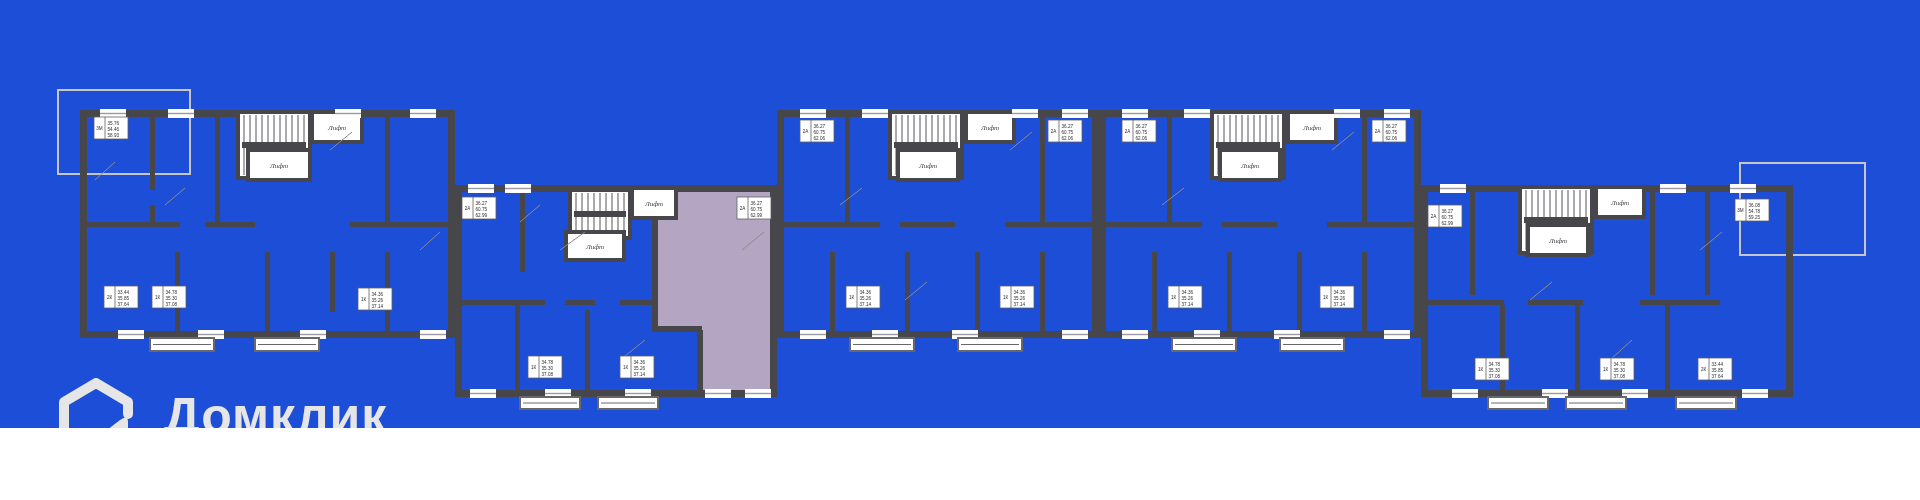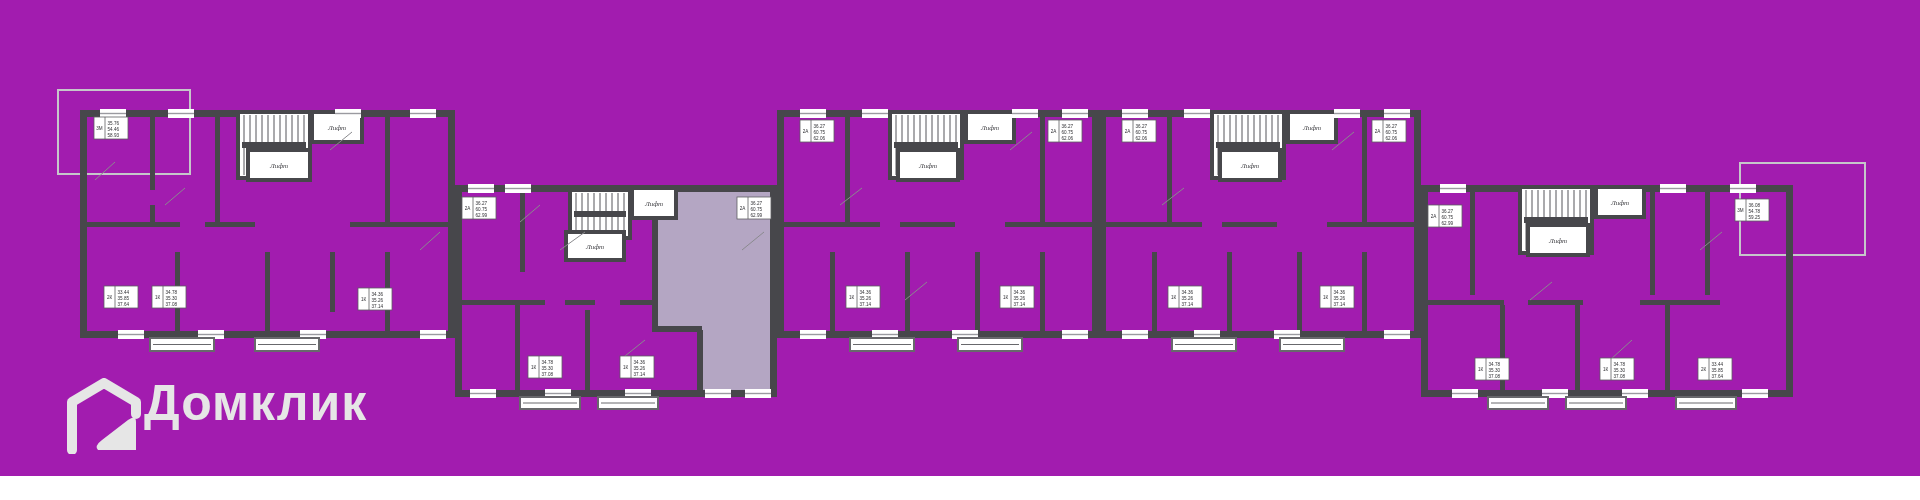--- a/index.html
+++ b/index.html
@@ -1,23 +1,23 @@
 <!DOCTYPE html>
 <html style="--wall: #47474b; --interior-wall: #47474b; --highlight-fill: #b4a6c3; --window-line: #9a9aa0; --terrace-line: #c6c6ca; --balcony-line: #68686c; --stair-line: #55555a; --door-line: #8a8a8e; --label-border: #5f5f63; --label-text: #2f2f33; --logo: #e6e6e6;"><head>
 <meta charset="utf-8">
 <style>
   html,body{margin:0;padding:0;background:#ffffff;}
   .stage{
-    position:relative;width:1920px;height:476px;background:#a21caf;overflow:hidden;
+    position:relative;width:1920px;height:428px;background:#1d4ed8;overflow:hidden;
     font-family:"Liberation Sans", sans-serif;
   }
   svg text{font-family:"Liberation Sans", sans-serif;}
   .lift-text{font-family:"Liberation Serif", serif;font-style:italic;fill:#3c3c40;}
   .logo{
-    position:absolute;left:62px;top:378px;display:flex;align-items:flex-start;gap:0;
+    position:absolute;left:54px;top:378px;display:flex;align-items:center;gap:28px;
     user-select:none;pointer-events:none;
   }
   .logo-text{
     font-family:"Liberation Sans", sans-serif;font-weight:700;font-size:50px;
     letter-spacing:1px;color:var(--logo,#e6e6e6);line-height:1;
   }
 </style>
 </head>
 <body>
 

